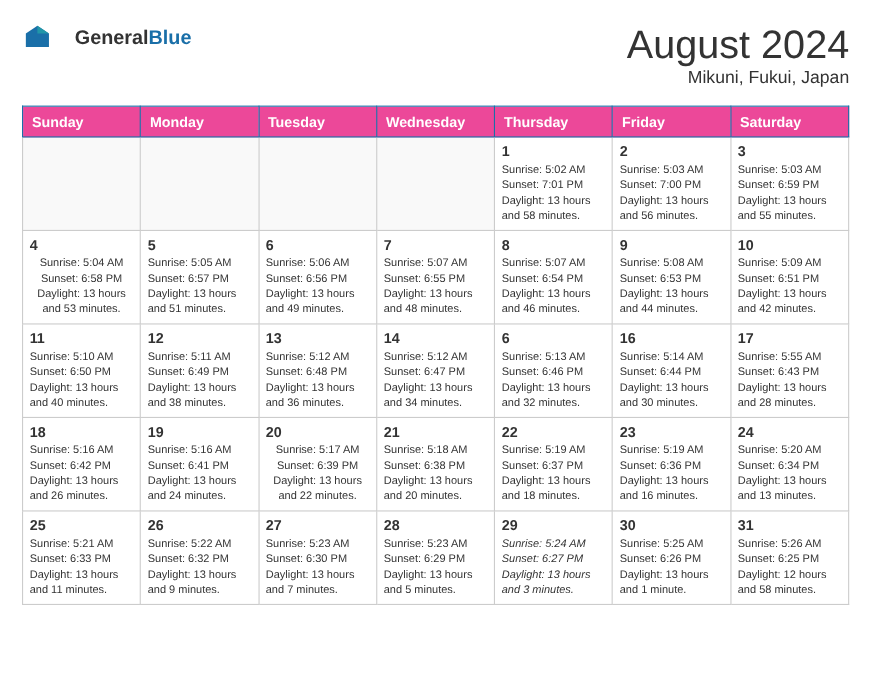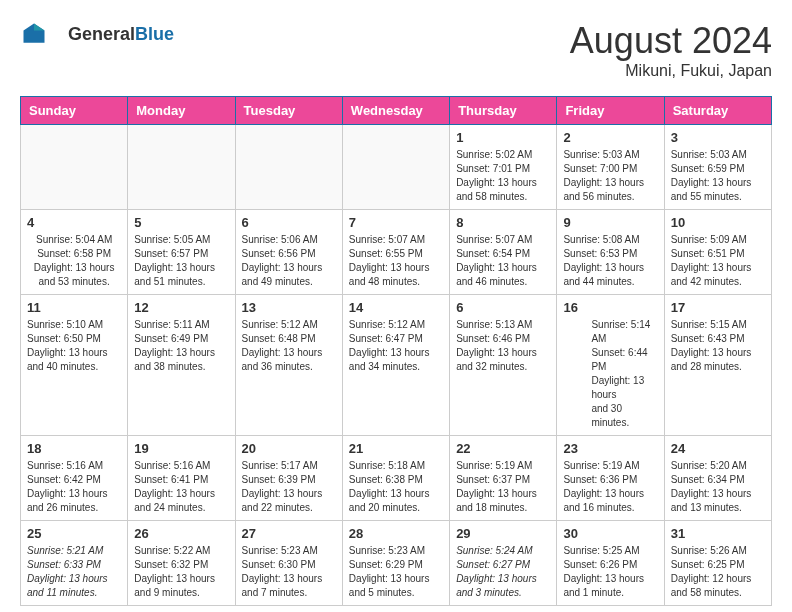--- a/index.html
+++ b/index.html
@@ -218,28 +218,28 @@
         </td>
         <td>
           <span class="day-number">6</span>
           <div class="day-info" style="white-space: pre-line;">Sunrise: 5:13 AM
 Sunset: 6:46 PM
 Daylight: 13 hours
 and 32 minutes.</div>
         </td>
         <td>
           <span class="day-number">16</span>
-          <div class="day-info" style="white-space: pre-line; margin-left: 28px;">Sunrise: 5:14 AM
+          <div class="day-info" style="white-space: pre-line;">Sunrise: 5:14 AM
 Sunset: 6:44 PM
 Daylight: 13 hours
 and 30 minutes.</div>
         </td>
         <td>
           <span class="day-number">17</span>
-          <div class="day-info" style="white-space: pre-line;">Sunrise: 5:15 AM
+          <div class="day-info" style="white-space: pre-line;">Sunrise: 5:55 AM
 Sunset: 6:43 PM
 Daylight: 13 hours
 and 28 minutes.</div>
         </td>
       </tr>
       <tr>
         <td>
           <span class="day-number">18</span>
           <div class="day-info" style="white-space: pre-line;">Sunrise: 5:16 AM
 Sunset: 6:42 PM
@@ -248,21 +248,21 @@
         </td>
         <td>
           <span class="day-number">19</span>
           <div class="day-info" style="white-space: pre-line;">Sunrise: 5:16 AM
 Sunset: 6:41 PM
 Daylight: 13 hours
 and 24 minutes.</div>
         </td>
         <td>
           <span class="day-number">20</span>
-          <div class="day-info" style="white-space: pre-line;">Sunrise: 5:17 AM
+          <div class="day-info" style="white-space: pre-line; text-align: center;">Sunrise: 5:17 AM
 Sunset: 6:39 PM
 Daylight: 13 hours
 and 22 minutes.</div>
         </td>
         <td>
           <span class="day-number">21</span>
           <div class="day-info" style="white-space: pre-line;">Sunrise: 5:18 AM
 Sunset: 6:38 PM
 Daylight: 13 hours
 and 20 minutes.</div>
@@ -285,21 +285,21 @@
           <span class="day-number">24</span>
           <div class="day-info" style="white-space: pre-line;">Sunrise: 5:20 AM
 Sunset: 6:34 PM
 Daylight: 13 hours
 and 13 minutes.</div>
         </td>
       </tr>
       <tr>
         <td>
           <span class="day-number">25</span>
-          <div class="day-info" style="white-space: pre-line; font-style: italic;">Sunrise: 5:21 AM
+          <div class="day-info" style="white-space: pre-line;">Sunrise: 5:21 AM
 Sunset: 6:33 PM
 Daylight: 13 hours
 and 11 minutes.</div>
         </td>
         <td>
           <span class="day-number">26</span>
           <div class="day-info" style="white-space: pre-line;">Sunrise: 5:22 AM
 Sunset: 6:32 PM
 Daylight: 13 hours
 and 9 minutes.</div>

